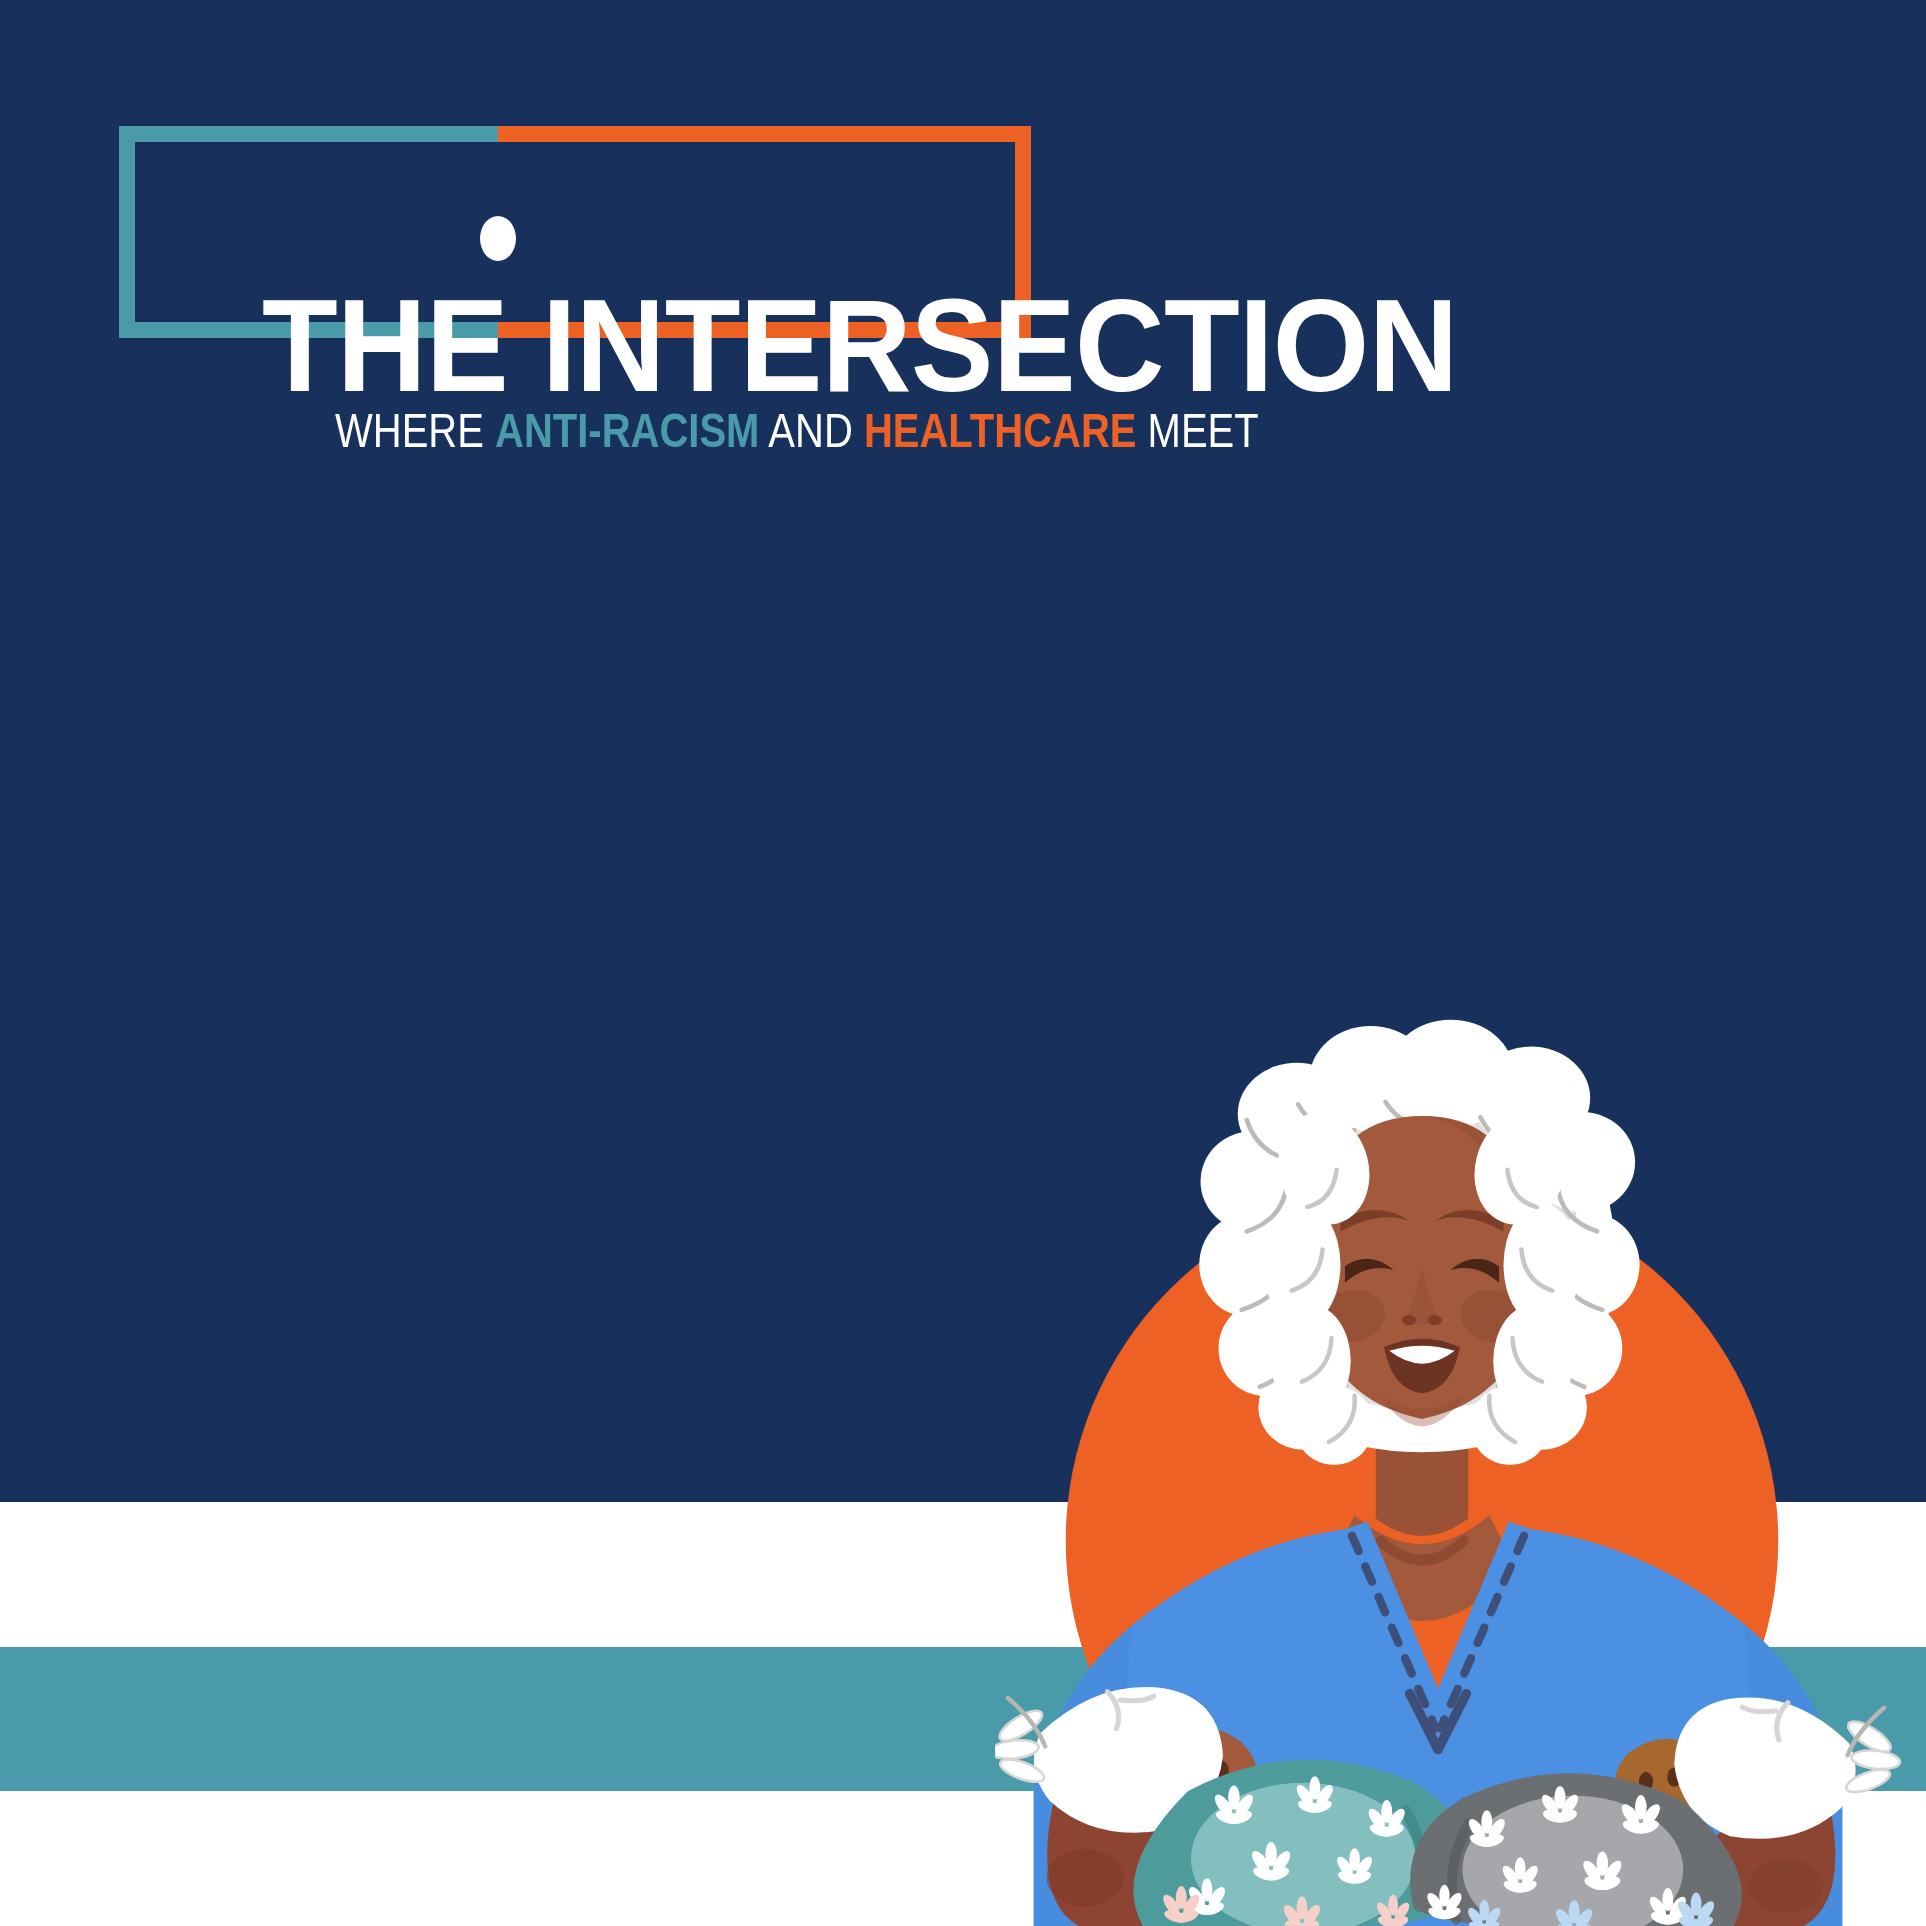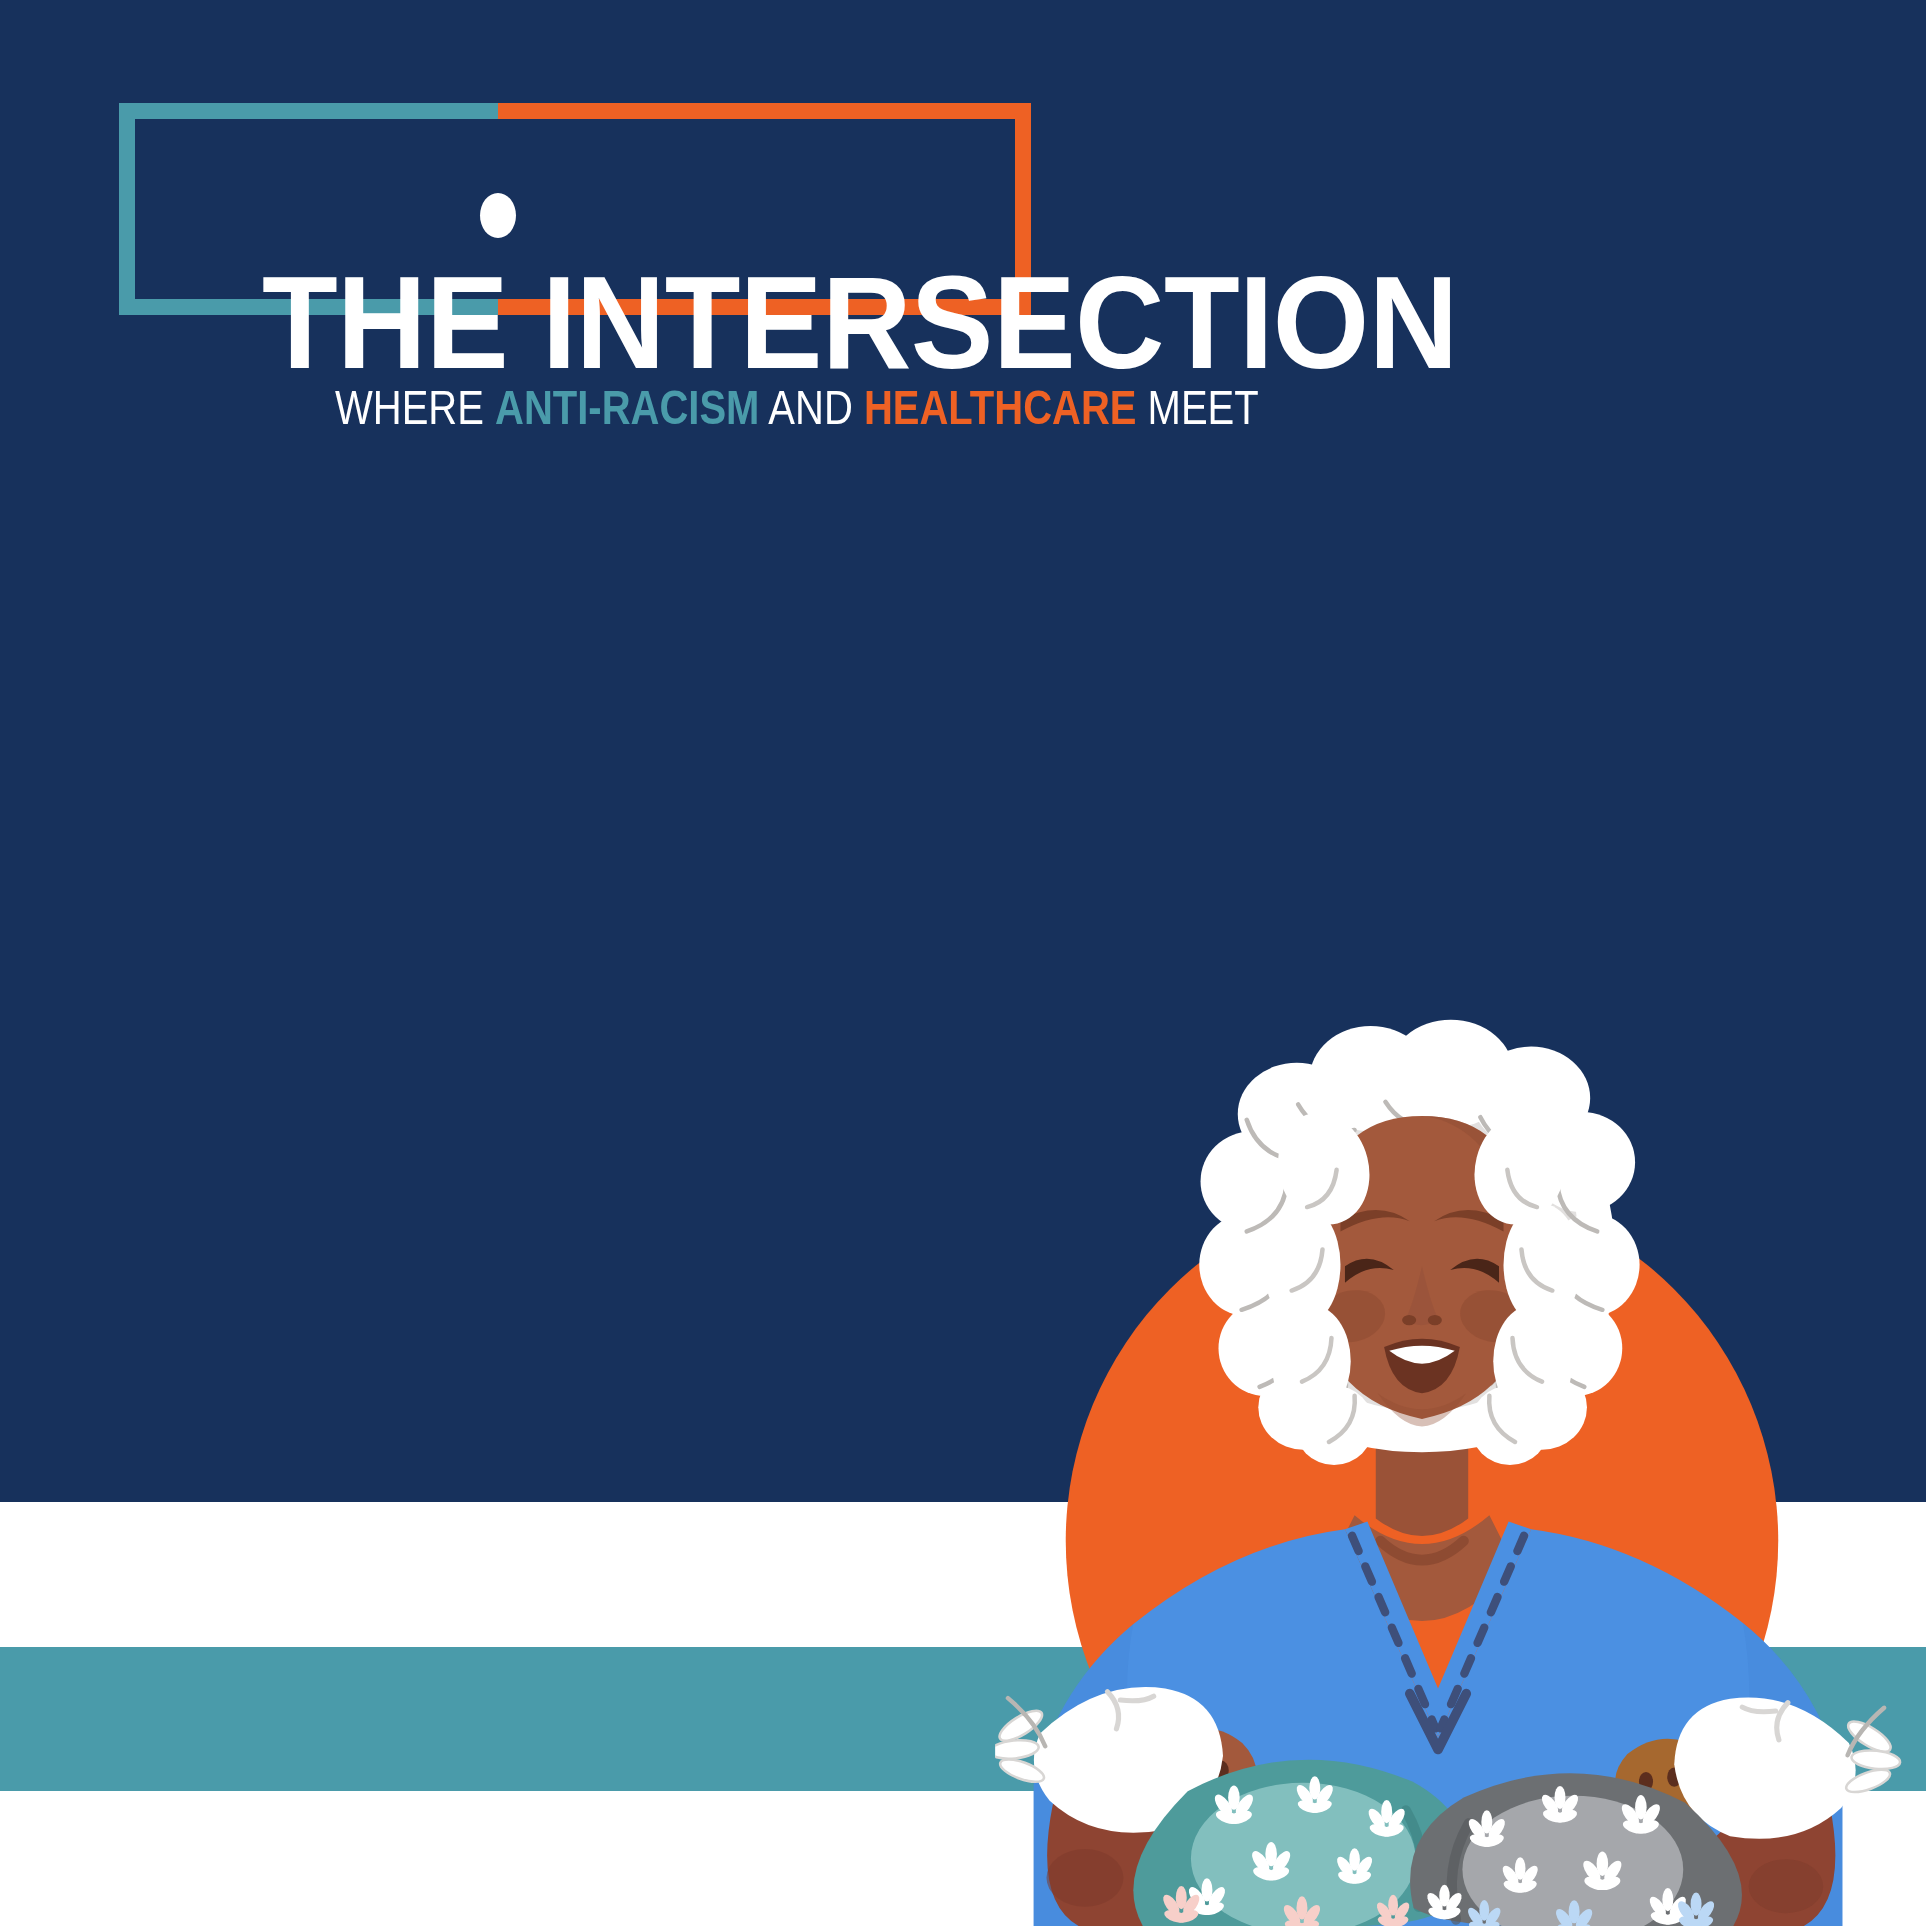--- a/index.html
+++ b/index.html
@@ -11,21 +11,21 @@
   #poster{
     position:relative;width:1926px;height:1926px;overflow:hidden;background:#FFFFFF;
   }
   
   .band-navy{position:absolute;left:0;top:0;width:1926px;height:1502px;background:#17315C;}
   .band-white1{position:absolute;left:0;top:1502px;width:1926px;height:144px;background:#FFFFFF;}
   .band-teal{position:absolute;left:0;top:1647px;width:1926px;height:144px;background:#4A9BAA;}
   .band-white2{position:absolute;left:0;top:1791px;width:1926px;height:135px;background:#FFFFFF;}
 
   
-  .logo{position:absolute;left:119px;top:103px;width:837px;height:218px;}
+  .logo{position:absolute;left:119px;top:126px;width:837px;height:218px;}
   .logo-frame-teal{
     position:absolute;left:0;top:0;width:411px;height:212px;
     border-left:16.7px solid #4A9BAA;border-top:16.7px solid #4A9BAA;border-bottom:16.7px solid #4A9BAA;
     box-sizing:border-box;border-right:none;
   }
   .logo-frame-orange{
     position:absolute;left:379px;top:0;width:533px;height:212px;
     border-right:16.7px solid #EE6124;border-top:16.7px solid #EE6124;border-bottom:16.7px solid #EE6124;
     box-sizing:border-box;border-left:none;
   }

